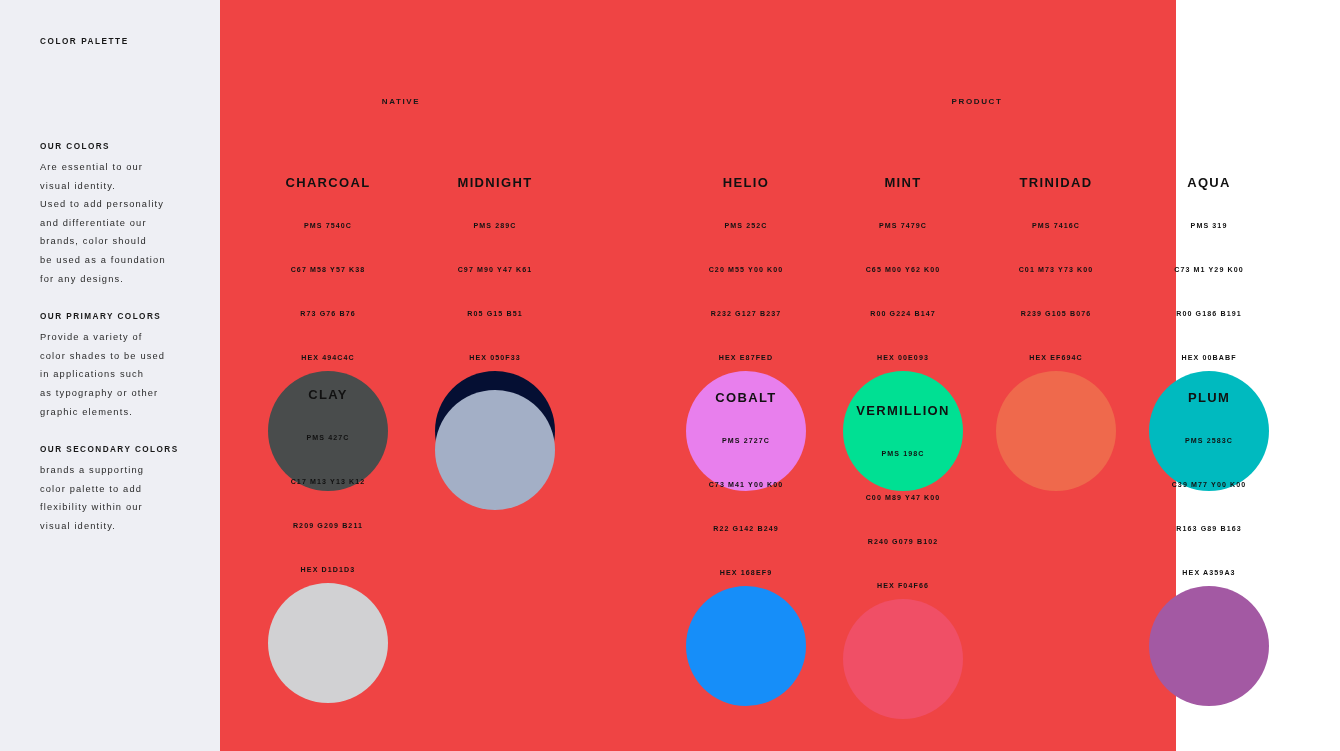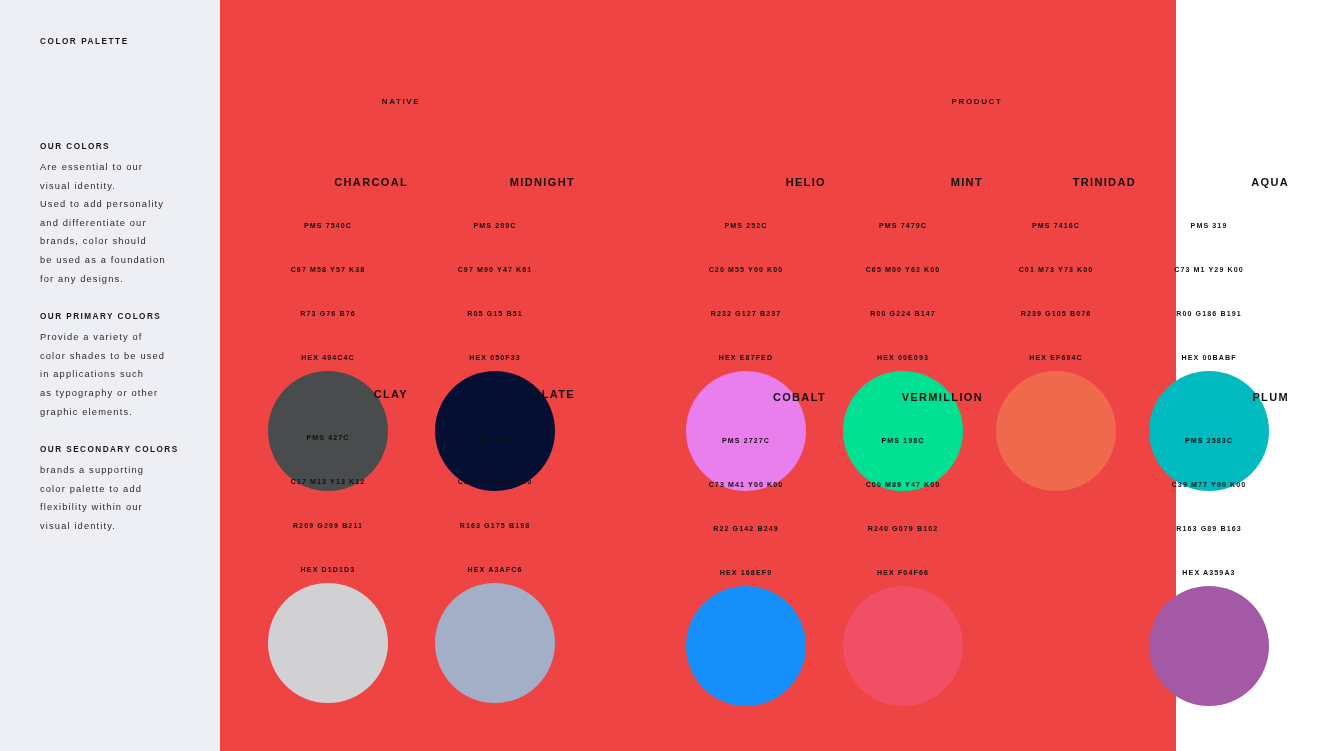--- a/index.html
+++ b/index.html
@@ -103,27 +103,26 @@
     text-align: center;
   }
 
   .swatch-meta {
     display: block;
     margin-bottom: 8px;
   }
 
   .sw-name {
     display: block;
-    font-size: 11px;
+    font-size: 13px;
     font-weight: bold;
     letter-spacing: 1.35px;
     color: #111111;
     line-height: 9.1px;
     white-space: nowrap;
-    text-align: right;
   }
 
   .sw-line {
     display: block;
     font-size: 7.1px;
     font-weight: bold;
     letter-spacing: 1.1px;
     color: #111111;
     line-height: 9.1px;
     white-space: nowrap;
@@ -244,40 +243,33 @@
           <div class="swatch-meta">
             <span class="sw-name">CLAY</span>
             <span class="sw-line">PMS 427C</span>
             <span class="sw-line">C17 M13 Y13 K12</span>
             <span class="sw-line">R209 G209 B211</span>
             <span class="sw-line">HEX D1D1D3</span>
           </div>
           <div class="sw-circle" style="background: rgb(209, 209, 211);"></div>
         </div>
         <div class="swatch" style="left: 195px; top: 390px;">
-          <div class="swatch-meta">
-            <span class="sw-name">SLATE</span>
-            <span class="sw-line">PMS 536C</span>
-            <span class="sw-line">C36 M25 Y12 K00</span>
-            <span class="sw-line">R163 G175 B198</span>
-            <span class="sw-line">HEX A3AFC6</span>
-          </div>
           <div class="sw-circle" style="background: rgb(163, 175, 198);"></div>
         </div>
         <div class="swatch" style="left: 446px; top: 393px;">
           <div class="swatch-meta">
             <span class="sw-name">COBALT</span>
             <span class="sw-line">PMS 2727C</span>
             <span class="sw-line">C73 M41 Y00 K00</span>
             <span class="sw-line">R22 G142 B249</span>
             <span class="sw-line">HEX 168EF9</span>
           </div>
           <div class="sw-circle" style="background: rgb(22, 142, 249);"></div>
         </div>
-        <div class="swatch" style="left: 603px; top: 393px;">
+        <div class="swatch" style="left: 603px; top: 406px;">
           <div class="swatch-meta">
             <span class="sw-name">VERMILLION</span>
             <span class="sw-line">PMS 198C</span>
             <span class="sw-line">C00 M89 Y47 K00</span>
             <span class="sw-line">R240 G079 B102</span>
             <span class="sw-line">HEX F04F66</span>
           </div>
           <div class="sw-circle" style="background: rgb(240, 79, 102);"></div>
         </div>
         <div class="swatch" style="left: 909px; top: 393px;">

